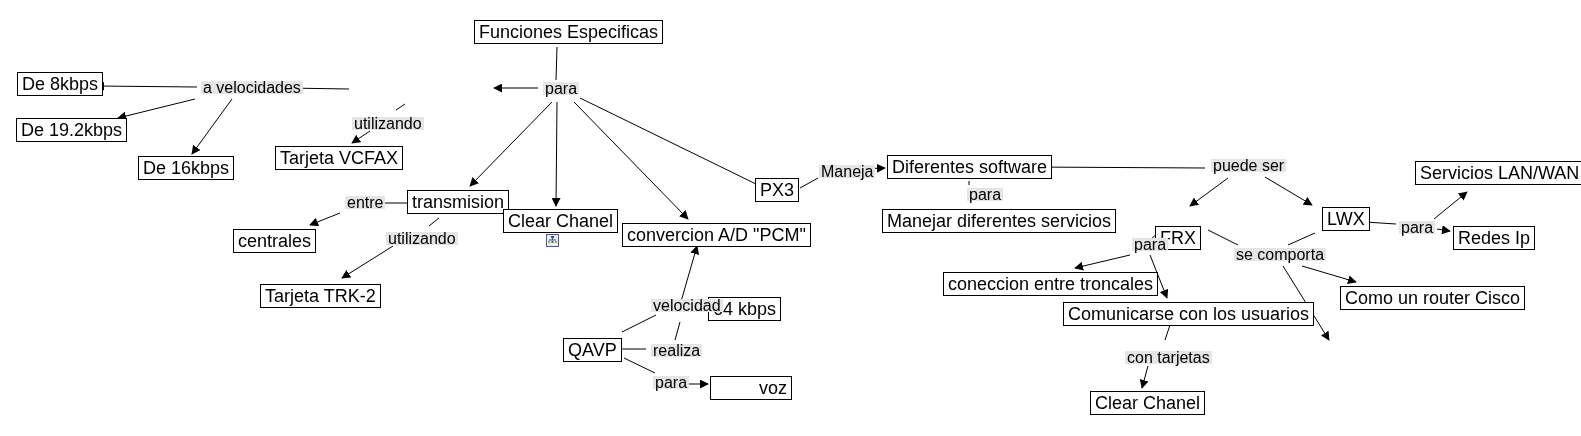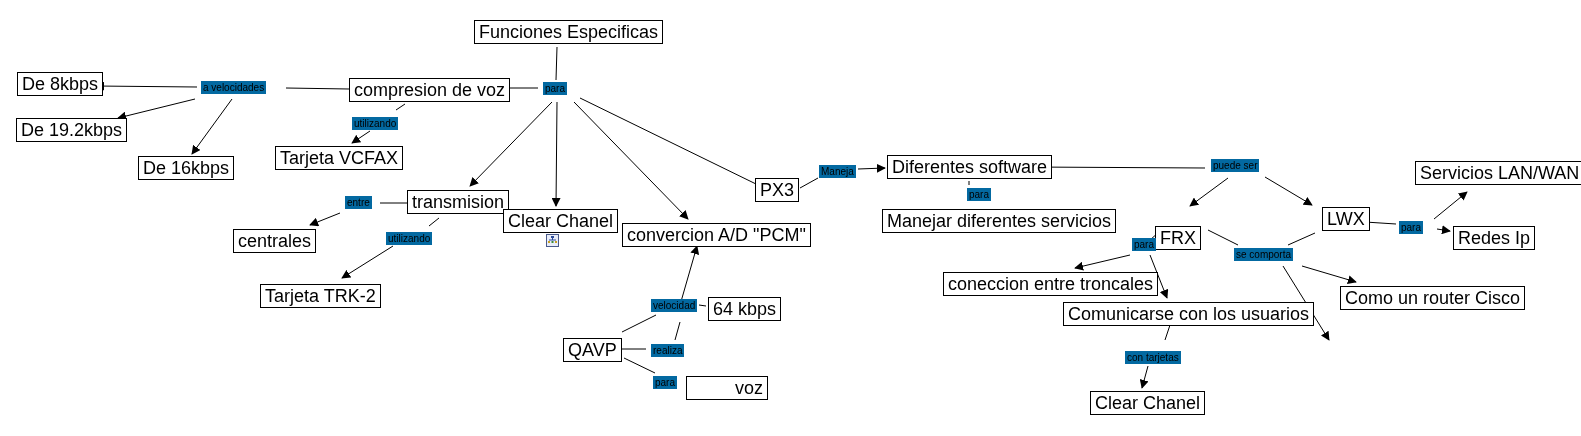--- a/index.html
+++ b/index.html
@@ -1,21 +1,21 @@
 <!DOCTYPE html>
 <html><head>
 <meta charset="utf-8">
 <style>
   html, body { margin: 0; padding: 0; background: #ffffff; }
   #canvas { position: relative; width: 1581px; height: 436px; background: #ffffff; overflow: hidden;
             font-family: "Liberation Sans", "DejaVu Sans", sans-serif; color: #000; }
   svg#links { position: absolute; left: 0; top: 0; width: 1581px; height: 436px; }
   .concept { position: absolute; border: 1px solid #000; background: #fff; font-size: 18px; line-height: 20px;
              padding: 1px 4px; white-space: nowrap; box-sizing: border-box; }
-  .phrase { position: absolute; font-size: 10px; line-height: 13px; white-space: nowrap; background: #0369a1; padding: 0 2px; }
+  .phrase { position: absolute; font-size: 16px; line-height: 13px; white-space: nowrap; background: #e5e5e5; padding: 0 2px; }
   .submap-icon { position: absolute; width: 13px; height: 13px; border: 1px solid #4a5a8a; background: #e8ecf8; box-sizing: border-box; }
   .submap-icon svg { display: block; }
 </style>
 </head>
 <body>
 
 <div id="canvas">
   <svg id="links" xmlns="http://www.w3.org/2000/svg">
     <defs>
       <marker id="arrow" viewBox="0 0 10 10" refX="9" refY="5" markerWidth="9" markerHeight="9" orient="auto-start-reverse">
@@ -61,21 +61,20 @@
         <line x1="1208" y1="230" x2="1238" y2="245"></line>
         <line x1="1315" y1="233" x2="1288" y2="245"></line>
         <line x1="1302" y1="266" x2="1356" y2="282" marker-end="url(#arrow)"></line>
         <line x1="1283" y1="266" x2="1329" y2="340" marker-end="url(#arrow)"></line>
         <line x1="1170" y1="325" x2="1165" y2="340"></line>
         <line x1="1148" y1="366" x2="1142" y2="388" marker-end="url(#arrow)"></line>
       </g>
   </svg>
 
   <div class="concept" style="left:474px;top:20px;">Funciones Especificas</div>
-  <div class="concept" style="left:349px;top:78px;">compresion de voz</div>
   <div class="concept" style="left:17px;top:72px;">De 8kbps</div>
   <div class="concept" style="left:16px;top:118px;">De 19.2kbps</div>
   <div class="concept" style="left:138px;top:156px;">De 16kbps</div>
   <div class="concept" style="left:275px;top:146px;">Tarjeta VCFAX</div>
   <div class="concept" style="left:407px;top:190px;">transmision</div>
   <div class="concept" style="left:233px;top:229px;">centrales</div>
   <div class="concept" style="left:260px;top:284px;">Tarjeta TRK-2</div>
   <div class="concept" style="left:503px;top:209px;">Clear Chanel</div>
   <div class="submap-icon" style="left:546px;top:234px;">
     <svg width="11" height="11" viewBox="0 0 11 11">
@@ -84,21 +83,21 @@
       <line x1="2" y1="5" x2="9" y2="5" stroke="#2a4a9a"></line>
       <rect x="1" y="6" width="2" height="2" fill="#c8a020"></rect>
       <rect x="4.5" y="6" width="2" height="2" fill="#3a8a3a"></rect>
       <rect x="8" y="6" width="2" height="2" fill="#c8a020"></rect>
     </svg>
   </div>
   <div class="concept" style="left:622px;top:223px;">convercion A/D "PCM"</div>
   <div class="concept" style="left:755px;top:178px;">PX3</div>
   <div class="concept" style="left:708px;top:297px;">64 kbps</div>
   <div class="concept" style="left:563px;top:338px;">QAVP</div>
-  <div class="concept" style="left:686px;top:376px;padding-left:48px;">voz</div>
+  <div class="concept" style="left:710px;top:376px;padding-left:48px;">voz</div>
   <div class="concept" style="left:887px;top:155px;">Diferentes software</div>
   <div class="concept" style="left:882px;top:209px;">Manejar diferentes servicios</div>
   <div class="concept" style="left:1155px;top:207px;margin-top:19px;">FRX</div>
   <div class="concept" style="left:1322px;top:207px;">LWX</div>
   <div class="concept" style="left:1415px;top:161px;">Servicios LAN/WAN</div>
   <div class="concept" style="left:1453px;top:226px;">Redes Ip</div>
   <div class="concept" style="left:943px;top:272px;">coneccion entre troncales</div>
   <div class="concept" style="left:1063px;top:302px;">Comunicarse con los usuarios</div>
   <div class="concept" style="left:1090px;top:391px;">Clear Chanel</div>
   <div class="concept" style="left:1340px;top:286px;">Como un router Cisco</div>

